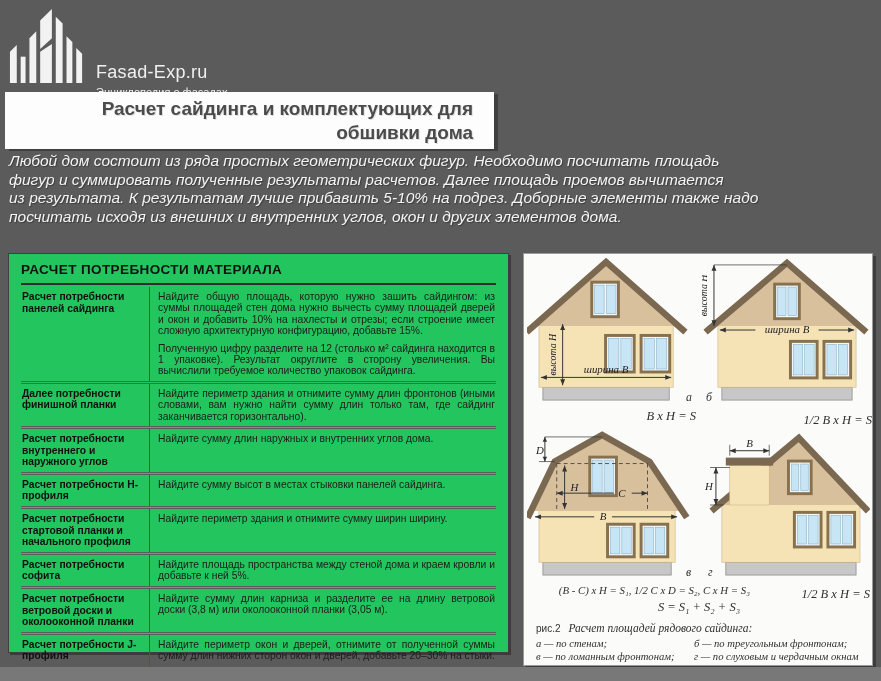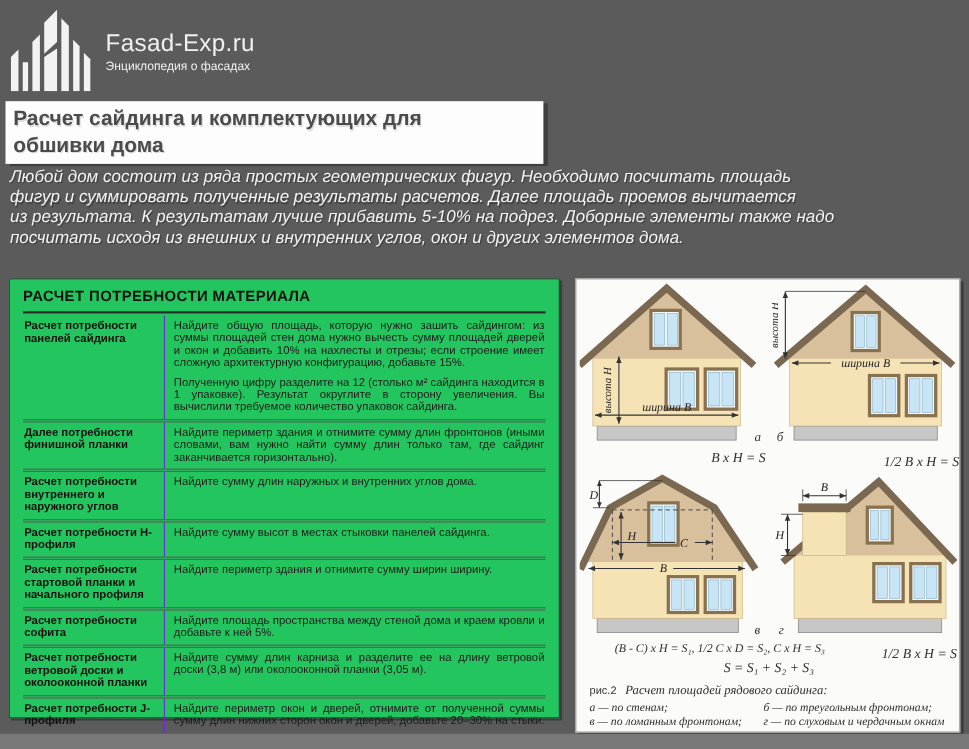--- a/index.html
+++ b/index.html
@@ -6,27 +6,28 @@
   html,body { background:#444; }
   .page {
     position:relative; width:881px; height:681px;
     background:#5b5b5b; overflow:hidden;
     font-family:"Liberation Sans", sans-serif;
   }
   
   .site-header { position:absolute; left:0; top:0; width:100%; height:90px; }
   .logo { position:absolute; left:8px; top:5px; }
   .brand-block { position:absolute; left:96px; top:26px; color:#f0f0f0; }
-  .brand-name { font-size:22px; letter-spacing:.3px; }
+  .brand-name { font-size:18px; letter-spacing:.3px;margin-top:36px; }
   .brand-tagline { font-size:11px; margin-top:3px; }
   
   .title-box {
     position:absolute; left:5px; top:92px; width:489px; height:57px;
     background:#fdfdfd; box-shadow:4px 2px 0 rgba(40,40,40,.55);
-    padding:5px 7px;
+    padding:5px 18px;
+    text-align:right;
   }
   .title-box h1 {
     font-size:19px; line-height:24px; font-weight:bold; color:#4b4b4b;
     width:450px; text-shadow:1px 1px 0 rgba(0,0,0,.12);
   }
   
   .intro { position:absolute; left:9px; top:152px; width:865px;
     font-style:italic; font-size:15.5px; line-height:18.5px; color:#f4f4f4;
     text-shadow:1px 1px 1px rgba(0,0,0,.35); }
   

